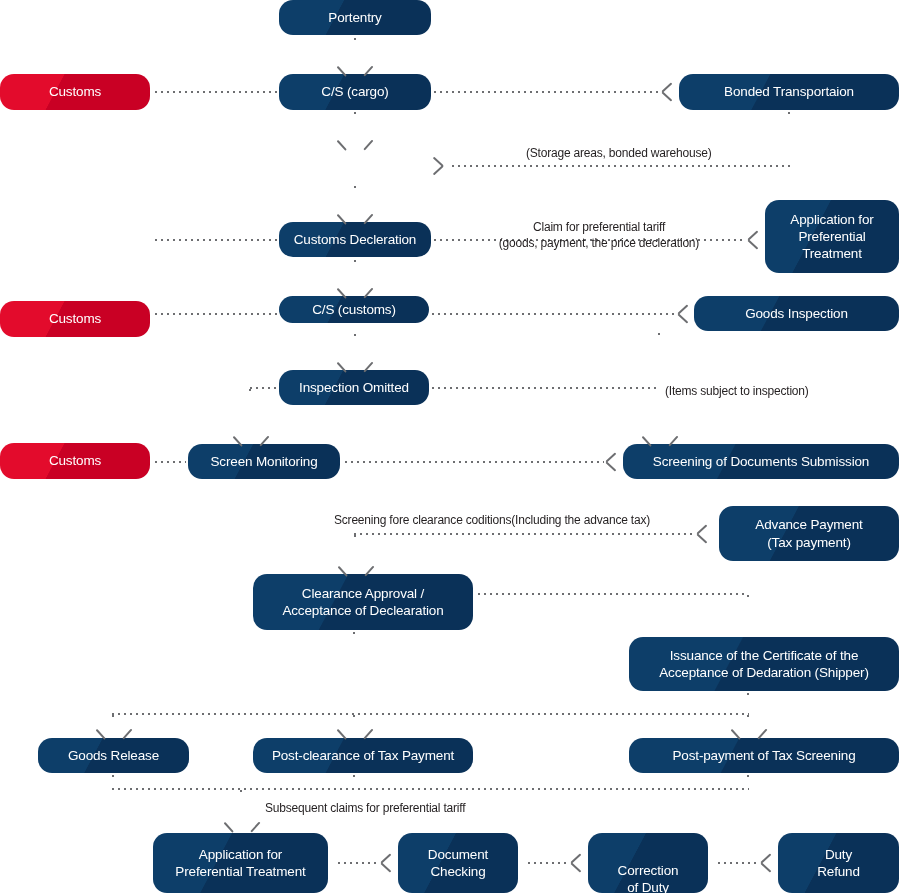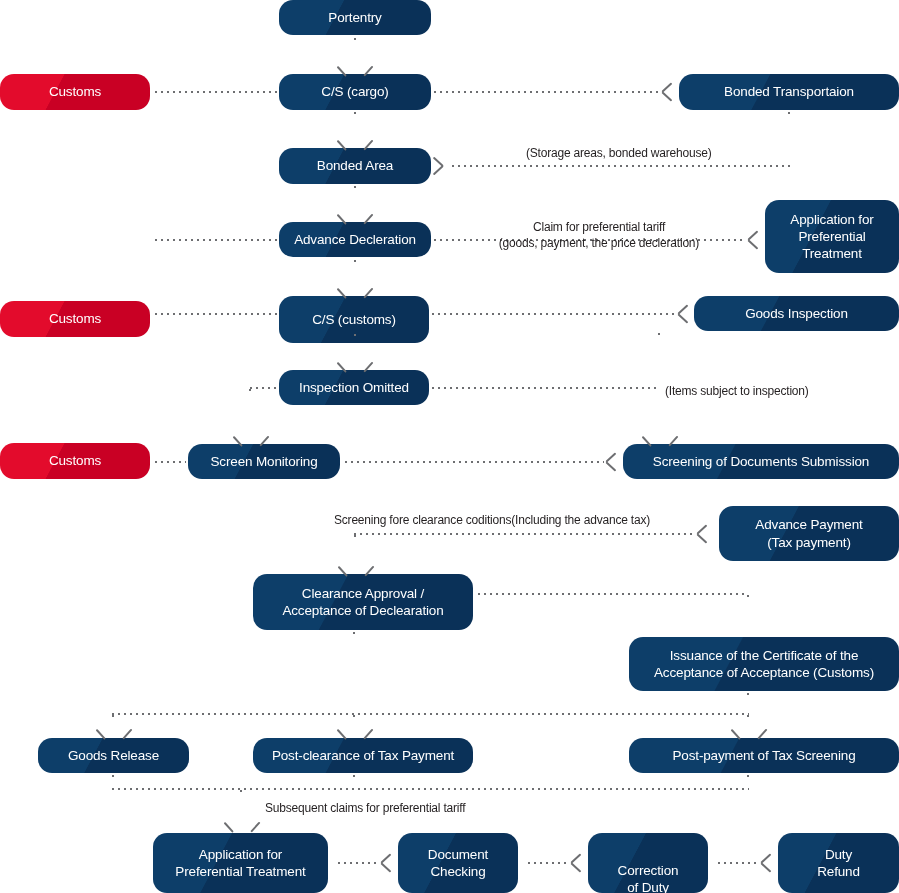--- a/index.html
+++ b/index.html
@@ -107,37 +107,34 @@
   </div>
 
   <div class="box navy" style="left:279px;top:74px;width:152px;height:36px;">
     <span class="inner">C/S (cargo)</span>
   </div>
 
   <div class="box navy" style="left:679px;top:74px;width:220px;height:36px;">
     <span class="inner">Bonded Transportaion</span>
   </div>
 
-  <div class="box navy" style="left:279px;top:148px;width:152px;height:36px;">
-    <span class="inner">Bonded Area</span>
-  </div>
 
   <div class="box navy" style="left:279px;top:222px;width:152px;height:35px;">
-    <span class="inner">Advance Decleration</span>
+    <span class="inner">Customs Decleration</span>
   </div>
 
   <div class="box navy" style="left:765px;top:200px;width:134px;height:73px;">
     <span class="inner">
       <span style="display:block;">Application for</span>
       <span style="display:block;">Preferential</span>
       <span style="display:block;">Treatment</span>
     </span>
   </div>
 
-  <div class="box navy" style="left:279px;top:296px;width:150px;height:47px;">
+  <div class="box navy" style="left:279px;top:296px;width:150px;height:27px;">
     <span class="inner">C/S (customs)</span>
   </div>
 
   <div class="box navy" style="left:694px;top:296px;width:205px;height:35px;">
     <span class="inner">Goods Inspection</span>
   </div>
 
   <div class="box navy" style="left:188px;top:444px;width:152px;height:35px;">
     <span class="inner">Screen Monitoring</span>
   </div>
@@ -160,21 +157,21 @@
   <div class="box navy" style="left:253px;top:574px;width:220px;height:56px;">
     <span class="inner">
       <span style="display:block;">Clearance Approval /</span>
       <span style="display:block;">Acceptance of Declearation</span>
     </span>
   </div>
 
   <div class="box navy" style="left:629px;top:637px;width:270px;height:54px;">
     <span class="inner">
       <span style="display:block;text-align:center;">Issuance of the Certificate of the</span>
-      <span style="display:block;">Acceptance of Acceptance (Customs)</span>
+      <span style="display:block;">Acceptance of Dedaration (Shipper)</span>
     </span>
   </div>
 
   <div class="box navy" style="left:38px;top:738px;width:151px;height:35px;">
     <span class="inner">Goods Release</span>
   </div>
 
   <div class="box navy" style="left:253px;top:738px;width:220px;height:35px;">
     <span class="inner">Post-clearance of Tax Payment</span>
   </div>

